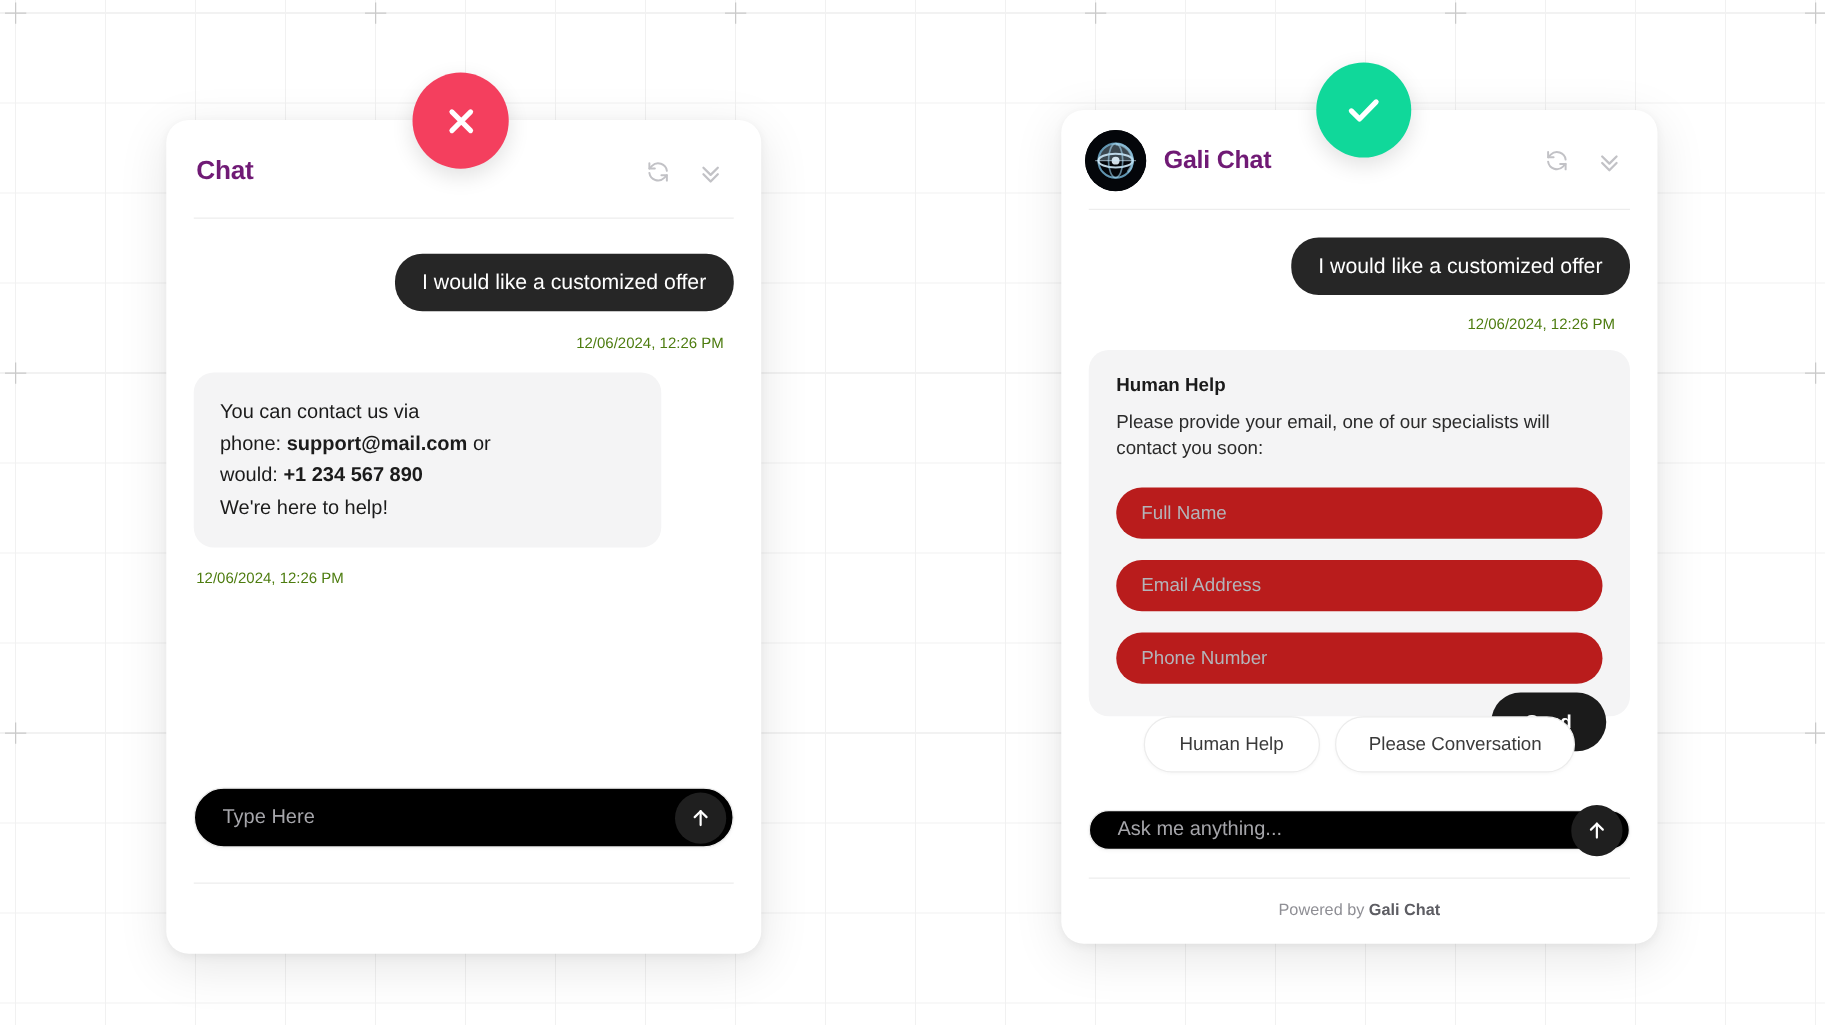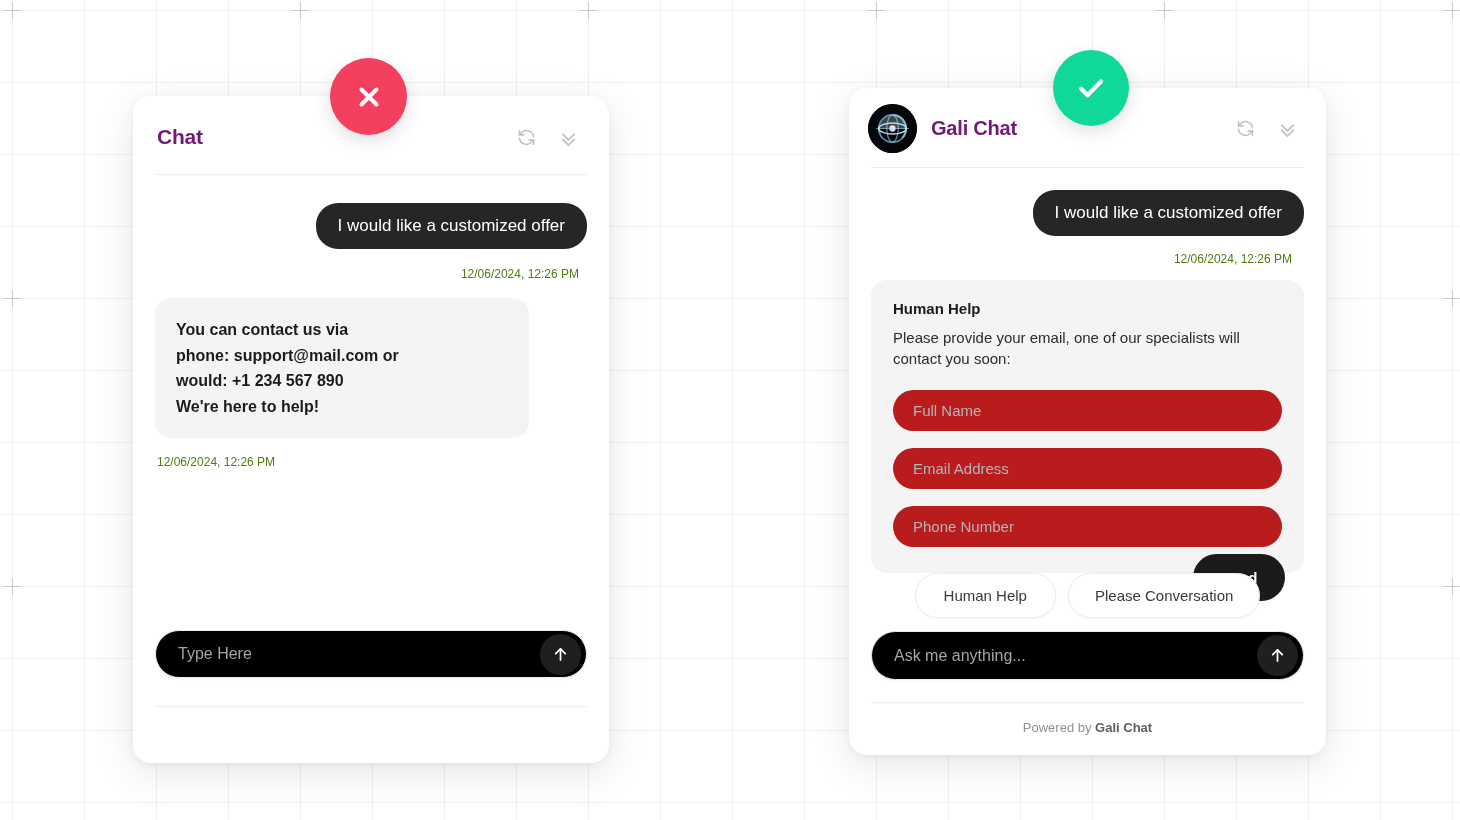--- a/index.html
+++ b/index.html
@@ -96,21 +96,20 @@
   .bubble-user {
     background: #262626;
     color: #ffffff;
     border-radius: 22px;
     display: inline-block;
   }
   .bubble-bot {
     background: #f4f4f5;
     color: #1b1b1b;
     border-radius: 16px;
-    font-weight: bold;
   }
   .stamp {
     color: #4d7c0f;
     font-size: 12px;
   }
 
   
   .composer {
     position: relative;
     background: #000000;
@@ -371,21 +370,21 @@
       <div class="send-pill" style="position:absolute; right:19px; bottom:-28px; width:92px; height:47px;">Send</div>
     </div>
   </div>
 
   <div style="position:absolute; left:0; right:0; top:485px; display:flex; justify-content:center; gap:12px; z-index:6;">
     <div class="quick-pill" style="height:45px; padding:0 28px;">Human Help</div>
     <div class="quick-pill" style="height:45px; padding:0 26px;">Please Conversation</div>
   </div>
 
   <div style="padding:0 22px; flex:0 0 auto; margin-top:26px; position:relative; z-index:8;">
-    <div class="composer" style="height:49px; padding:0 5px 0 22px;">
+    <div class="composer" style="height:32px; padding:0 5px 0 22px;">
       <input class="ph" type="text" style="font-size: 16px;" placeholder="Ask me anything...">
       <div class="send-round" style="width:41px; height:41px;">
         <svg width="19" height="19" viewBox="0 0 24 24" fill="none">
           <path d="M12 19V5" stroke="#ffffff" stroke-width="2.2" stroke-linecap="round"></path>
           <path d="M6 11l6-6 6 6" stroke="#ffffff" stroke-width="2.2" stroke-linecap="round" stroke-linejoin="round"></path>
         </svg>
       </div>
     </div>
   </div>
 

